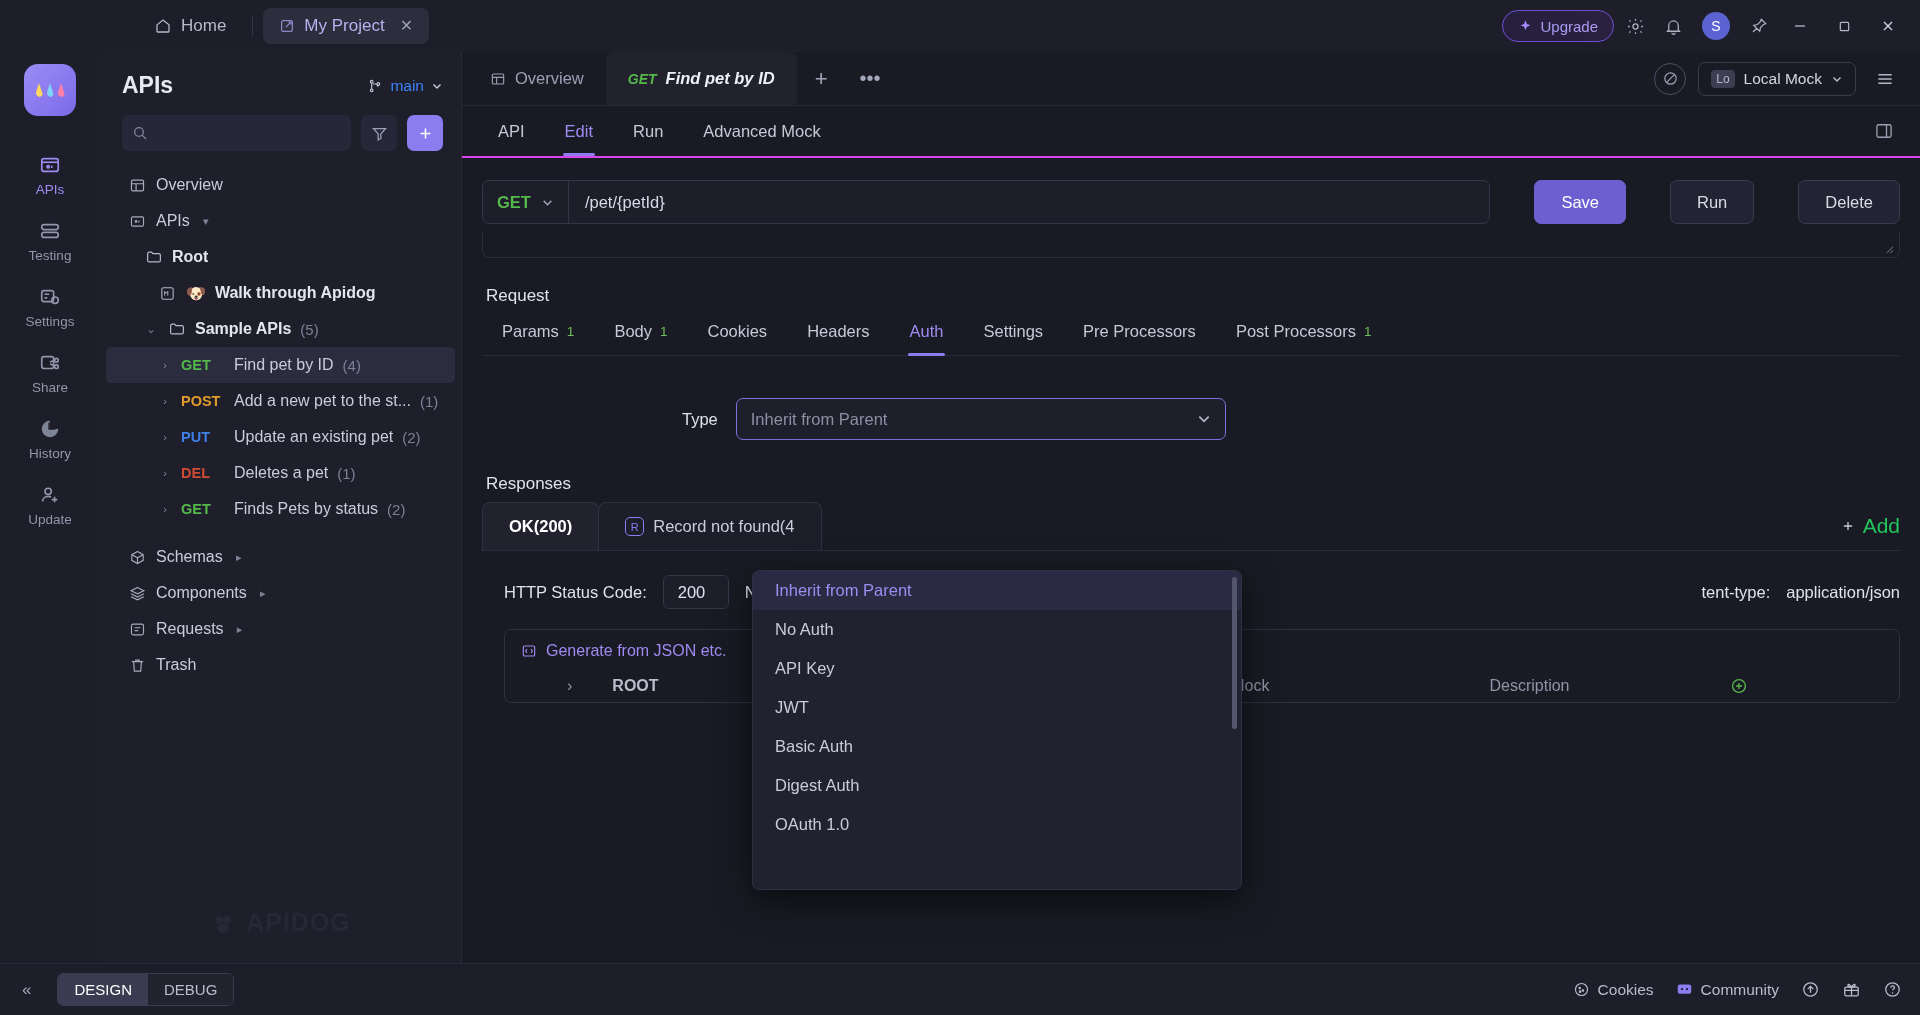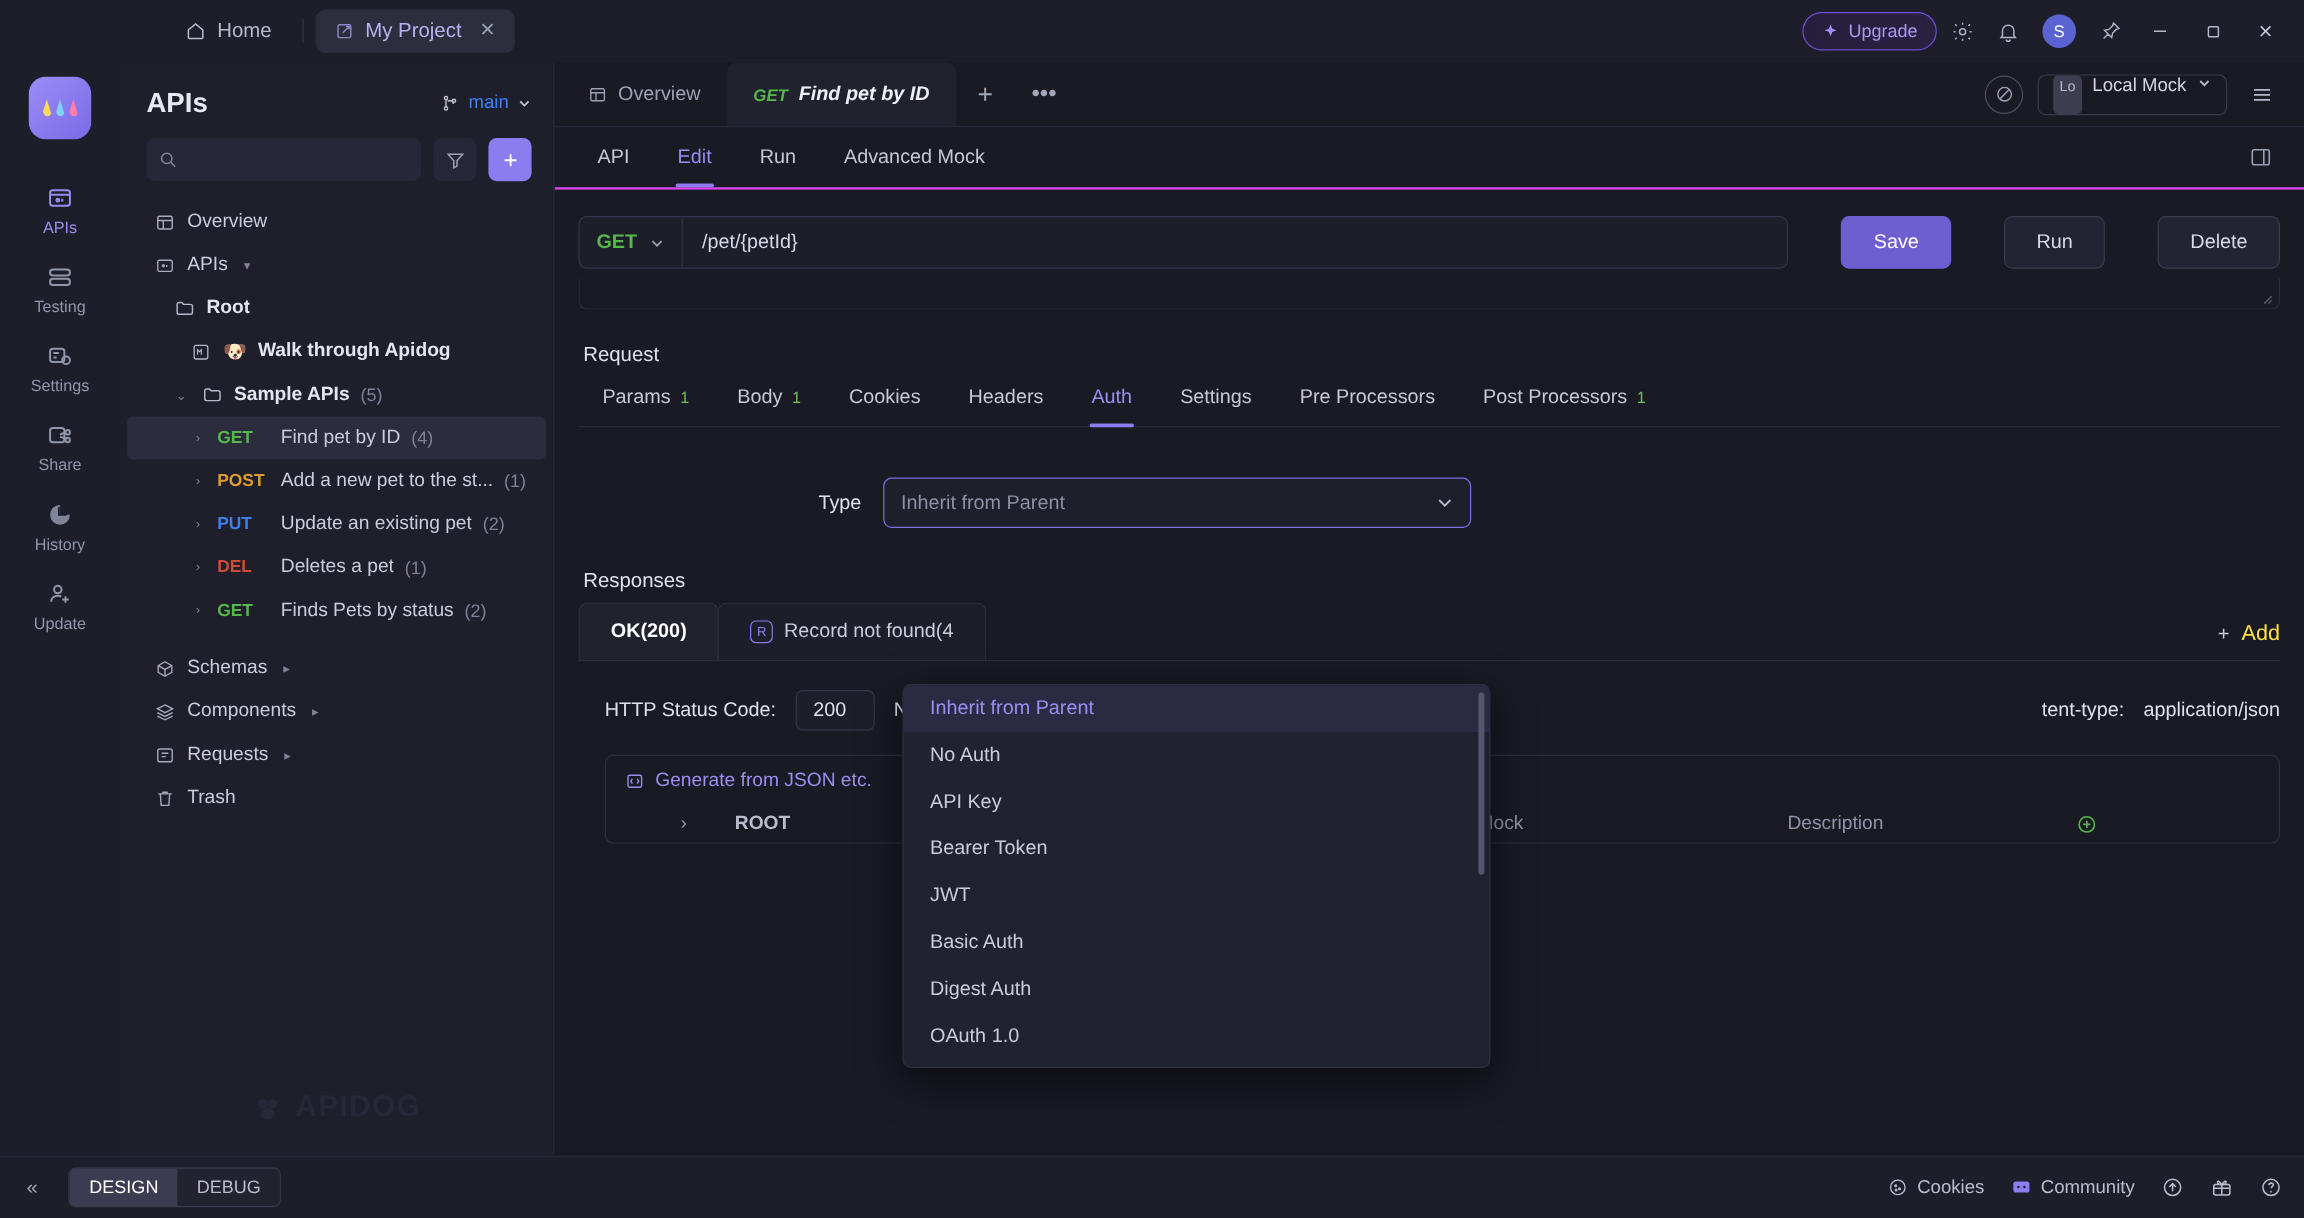--- a/index.html
+++ b/index.html
@@ -132,21 +132,21 @@
   }
   .doc-tab.active {
     background: #22222f; color: #eef0f7; font-weight: bold; font-style: italic;
     border-radius: 8px 8px 0 0;
   }
   .doc-tab .m-get { font-style: italic; font-size: 14px; }
   .doc-plus { display: flex; align-items: center; padding: 0 18px; font-size: 22px; color: #a3a7ba; }
   .doc-more { display: flex; align-items: center; padding: 0 14px; font-size: 20px; color: #a3a7ba; }
   .doc-right { margin-left: auto; display: flex; align-items: center; gap: 12px; padding-right: 18px; }
   .mock-pill {
-    display: flex; gap: 9px; height: 34px; padding: 0 12px;
+    display: flex; align-items: center; gap: 9px; height: 34px; padding: 0 12px;
     border: 1px solid #3a3b4e; border-radius: 7px; font-size: 15.5px; color: #d3d6e4;
   }
   .mock-tag { background: #3d3e52; color: #b3b7c8; font-size: 12px; border-radius: 4px; padding: 2px 5px; }
   .circle-ico {
     width: 32px; height: 32px; border-radius: 50%; border: 1px solid #4c4d63;
     display: flex; align-items: center; justify-content: center; color: #9ba0b4; font-size: 15px;
   }
 
   .sub-tabs {
     height: 52px; min-height: 52px; display: flex; align-items: center; gap: 8px;
@@ -212,21 +212,21 @@
   .resp-tab {
     display: flex; align-items: center; gap: 9px; height: 48px; padding: 0 26px;
     font-size: 16.5px; color: #c9ccdb; border: 1px solid #2f3042; border-bottom: 0;
     border-radius: 8px 8px 0 0; background: #1d1e29; margin-right: -1px;
   }
   .resp-tab.active { color: #fff; font-weight: bold; background: #22222f; }
   .r-badge {
     width: 19px; height: 19px; border-radius: 5px; border: 1.5px solid #8b7cf0;
     color: #8b7cf0; font-size: 11px; display: flex; align-items: center; justify-content: center;
   }
-  .add-resp { margin-left: auto; display: flex; align-items: center; gap: 8px; color: #fde047; font-size: 18px; padding-bottom: 12px; }
+  .add-resp { margin-left: auto; display: flex; align-items: center; gap: 8px; color: #22c55e; font-size: 21px; padding-bottom: 12px; }
 
   .status-row { display: flex; align-items: center; gap: 16px; margin-top: 24px; padding-left: 22px; font-size: 16.5px; color: #dfe2ee;}
   .mini-input {
     height: 34px; min-width: 66px; padding: 0 14px; border: 1px solid #35364a; border-radius: 6px;
     display: flex; align-items: center; color: #dfe2ee; background: #1d1e29;
   }
   .gen-box { margin-top: 20px; margin-left: 22px; border: 1px solid #2e2f40; border-radius: 7px; height: 74px; padding: 12px 16px; }
   .gen-btn { display: inline-flex; align-items: center; gap: 9px; color: #9d8cf2; font-size: 16px; }
   .schema-row { display:flex; align-items:center; gap: 40px; margin-top: 14px; margin-left: 46px; font-size: 16px; color:#8f94a8;}
   .schema-row .k { color: #b9bdcc; font-weight: bold; }
@@ -759,21 +759,20 @@
                   <path d="M12 8v8M8 12h8"></path>
                 </svg>
             </span>
           </div>
         </div>
 
         <div class="dropdown">
           <div class="dd-item sel">Inherit from Parent</div>
           <div class="dd-item">No Auth</div>
           <div class="dd-item">API Key</div>
-          <div class="dd-item">Bearer Token</div>
           <div class="dd-item">JWT</div>
           <div class="dd-item">Basic Auth</div>
           <div class="dd-item">Digest Auth</div>
           <div class="dd-item">OAuth 1.0</div>
           <div class="dd-scroll"></div>
         </div>
 
       </div>
     </div>
   </div>

